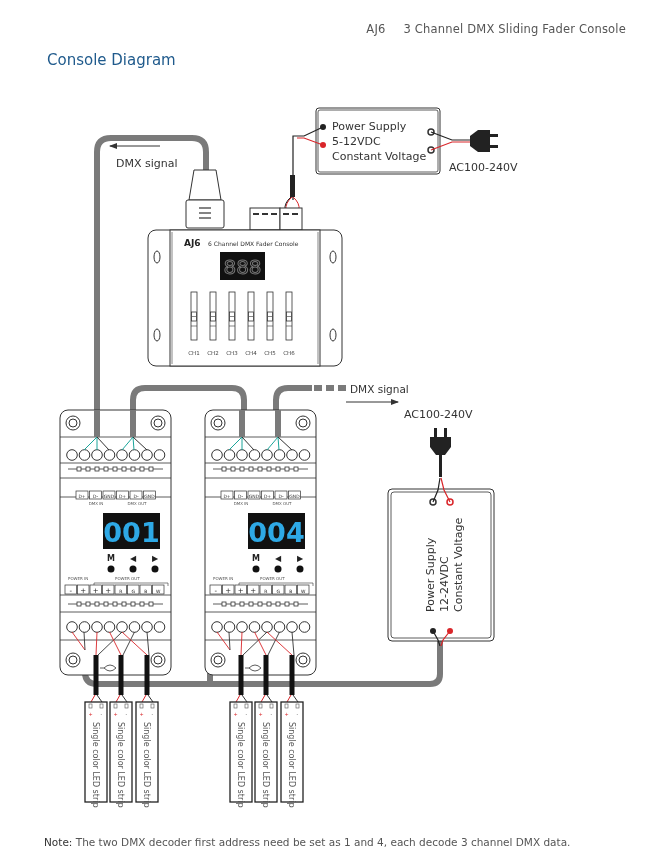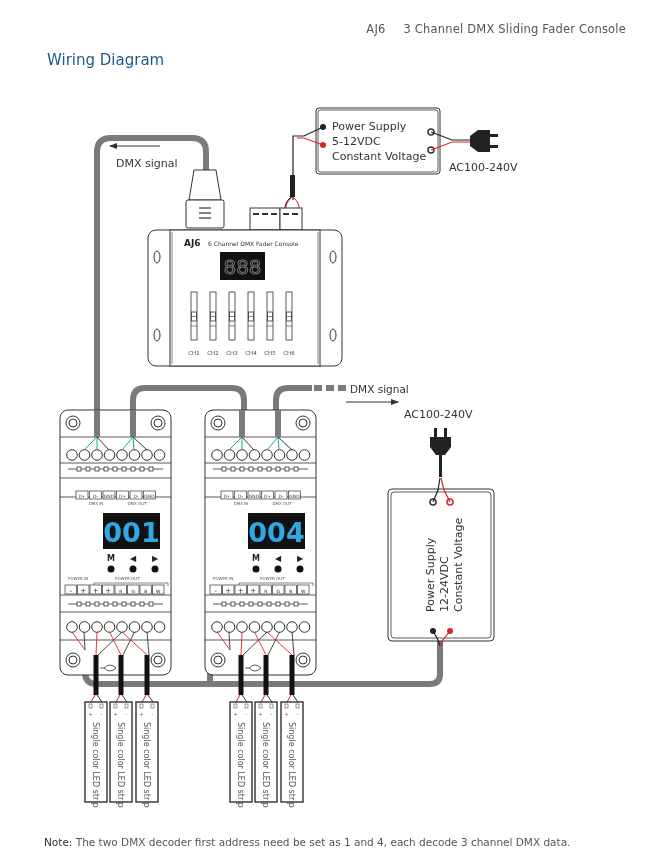--- a/index.html
+++ b/index.html
@@ -12,21 +12,21 @@
   .note b{color:#333;font-weight:normal;}
   svg text{font-family:"DejaVu Sans","Liberation Sans",sans-serif;}
 </style>
 </head>
 <body>
 
 <div class="hdr">
   <span class="model">AJ6</span>
   <span>3 Channel DMX Sliding Fader Console</span>
 </div>
-<div class="title">Wiring Diagram</div>
+<div class="title">Console Diagram</div>
 
 <svg id="diagram" width="646" height="856" viewBox="0 0 646 856">
   <defs>
     <marker id="arr" markerWidth="8" markerHeight="6" refX="7" refY="3" orient="auto">
       <path d="M0,0 L8,3 L0,6 Z" fill="#333"></path>
     </marker>
     <marker id="arrL" markerWidth="8" markerHeight="6" refX="1" refY="3" orient="auto">
       <path d="M8,0 L0,3 L8,6 Z" fill="#333"></path>
     </marker>
   </defs>

